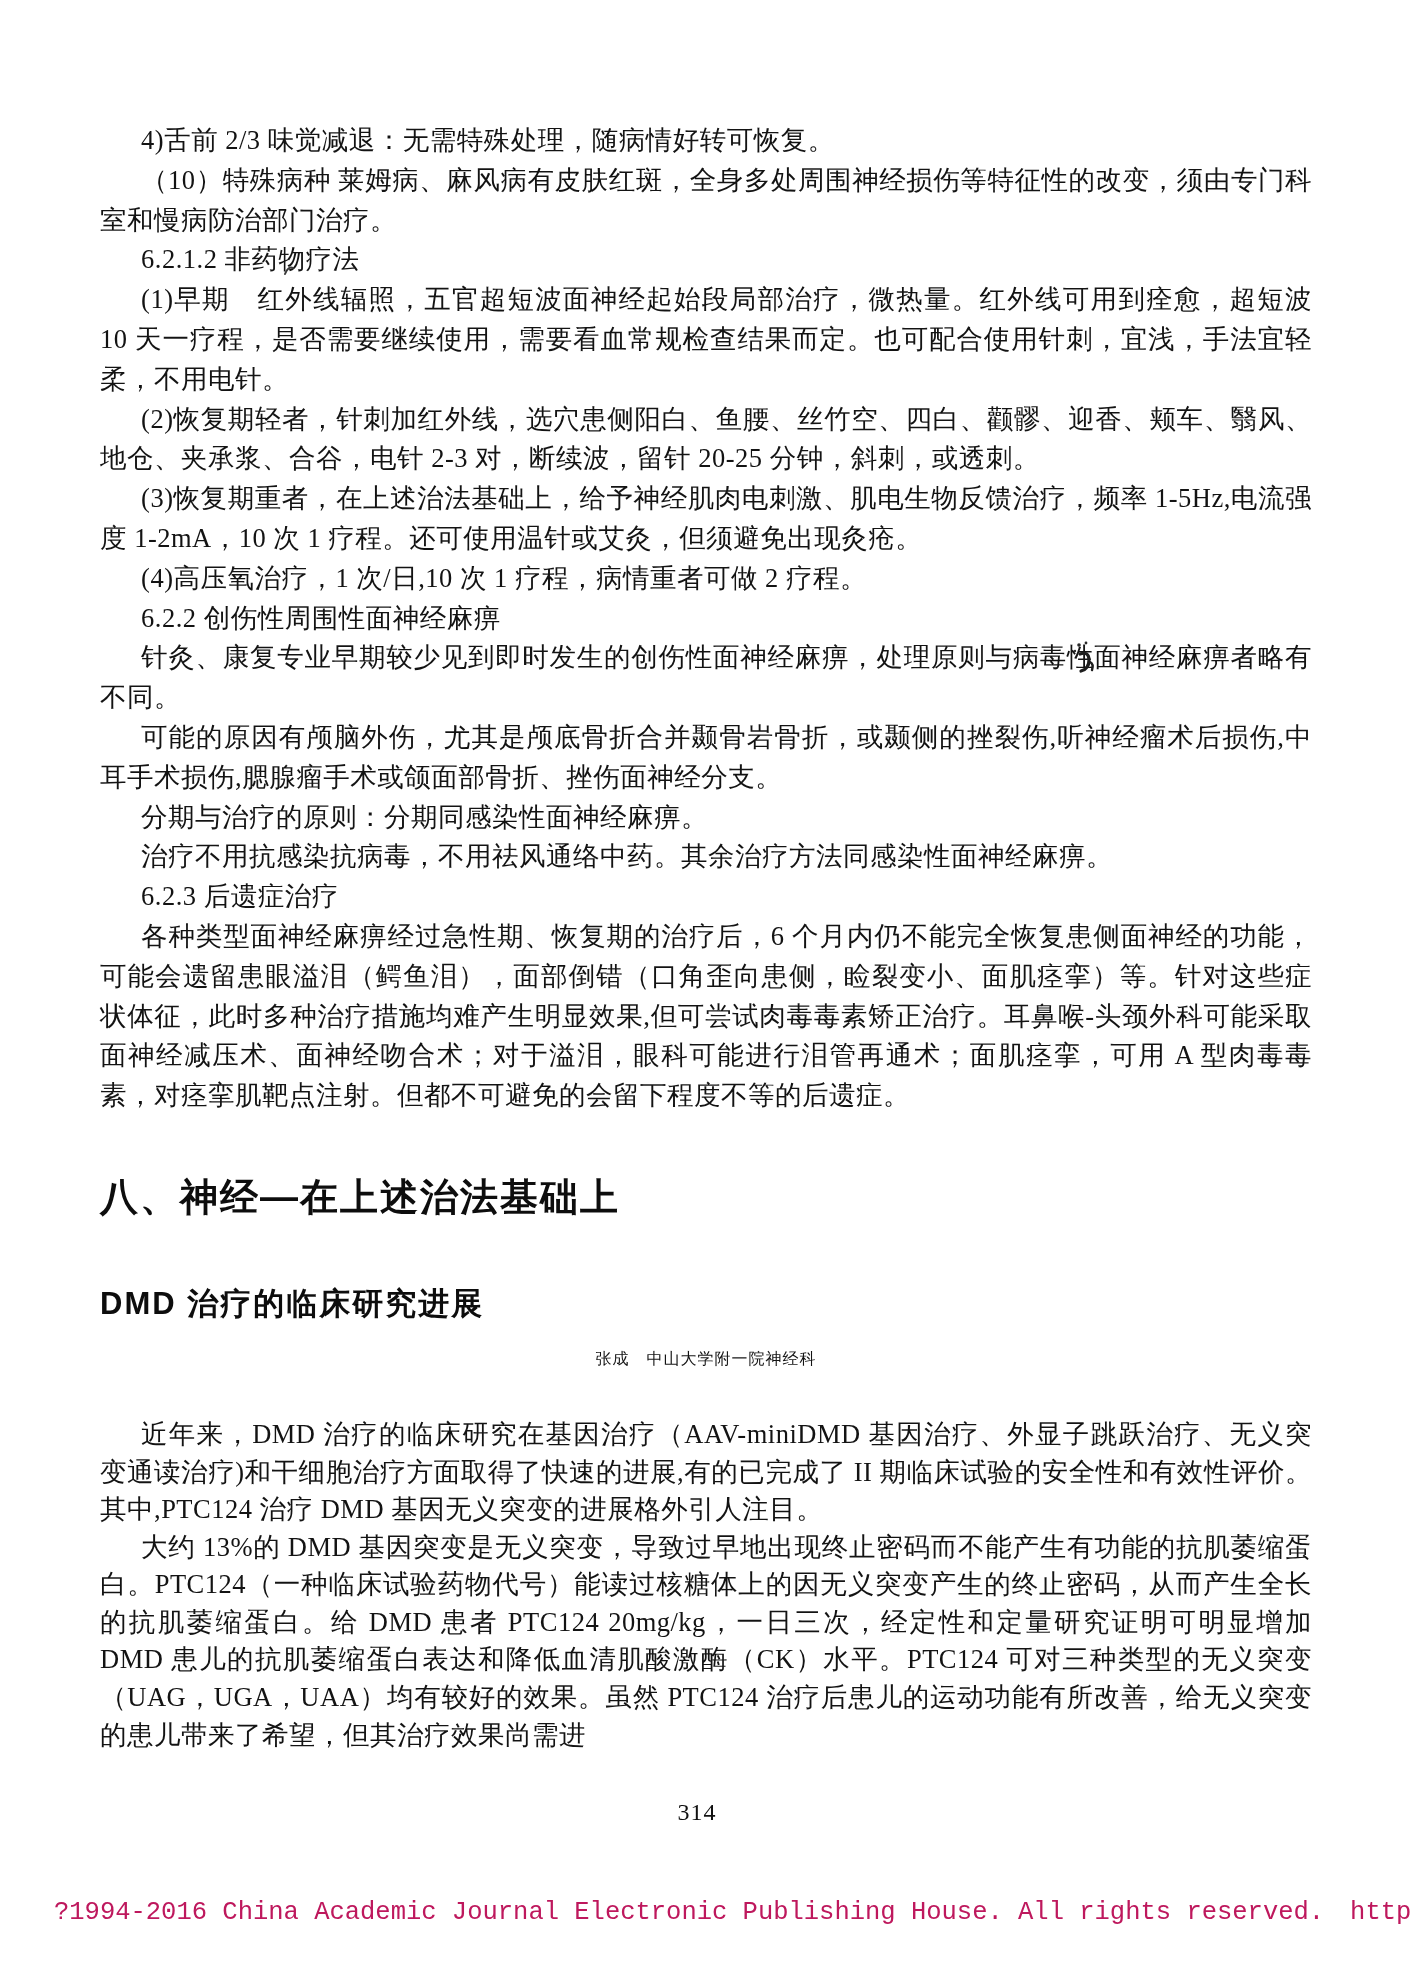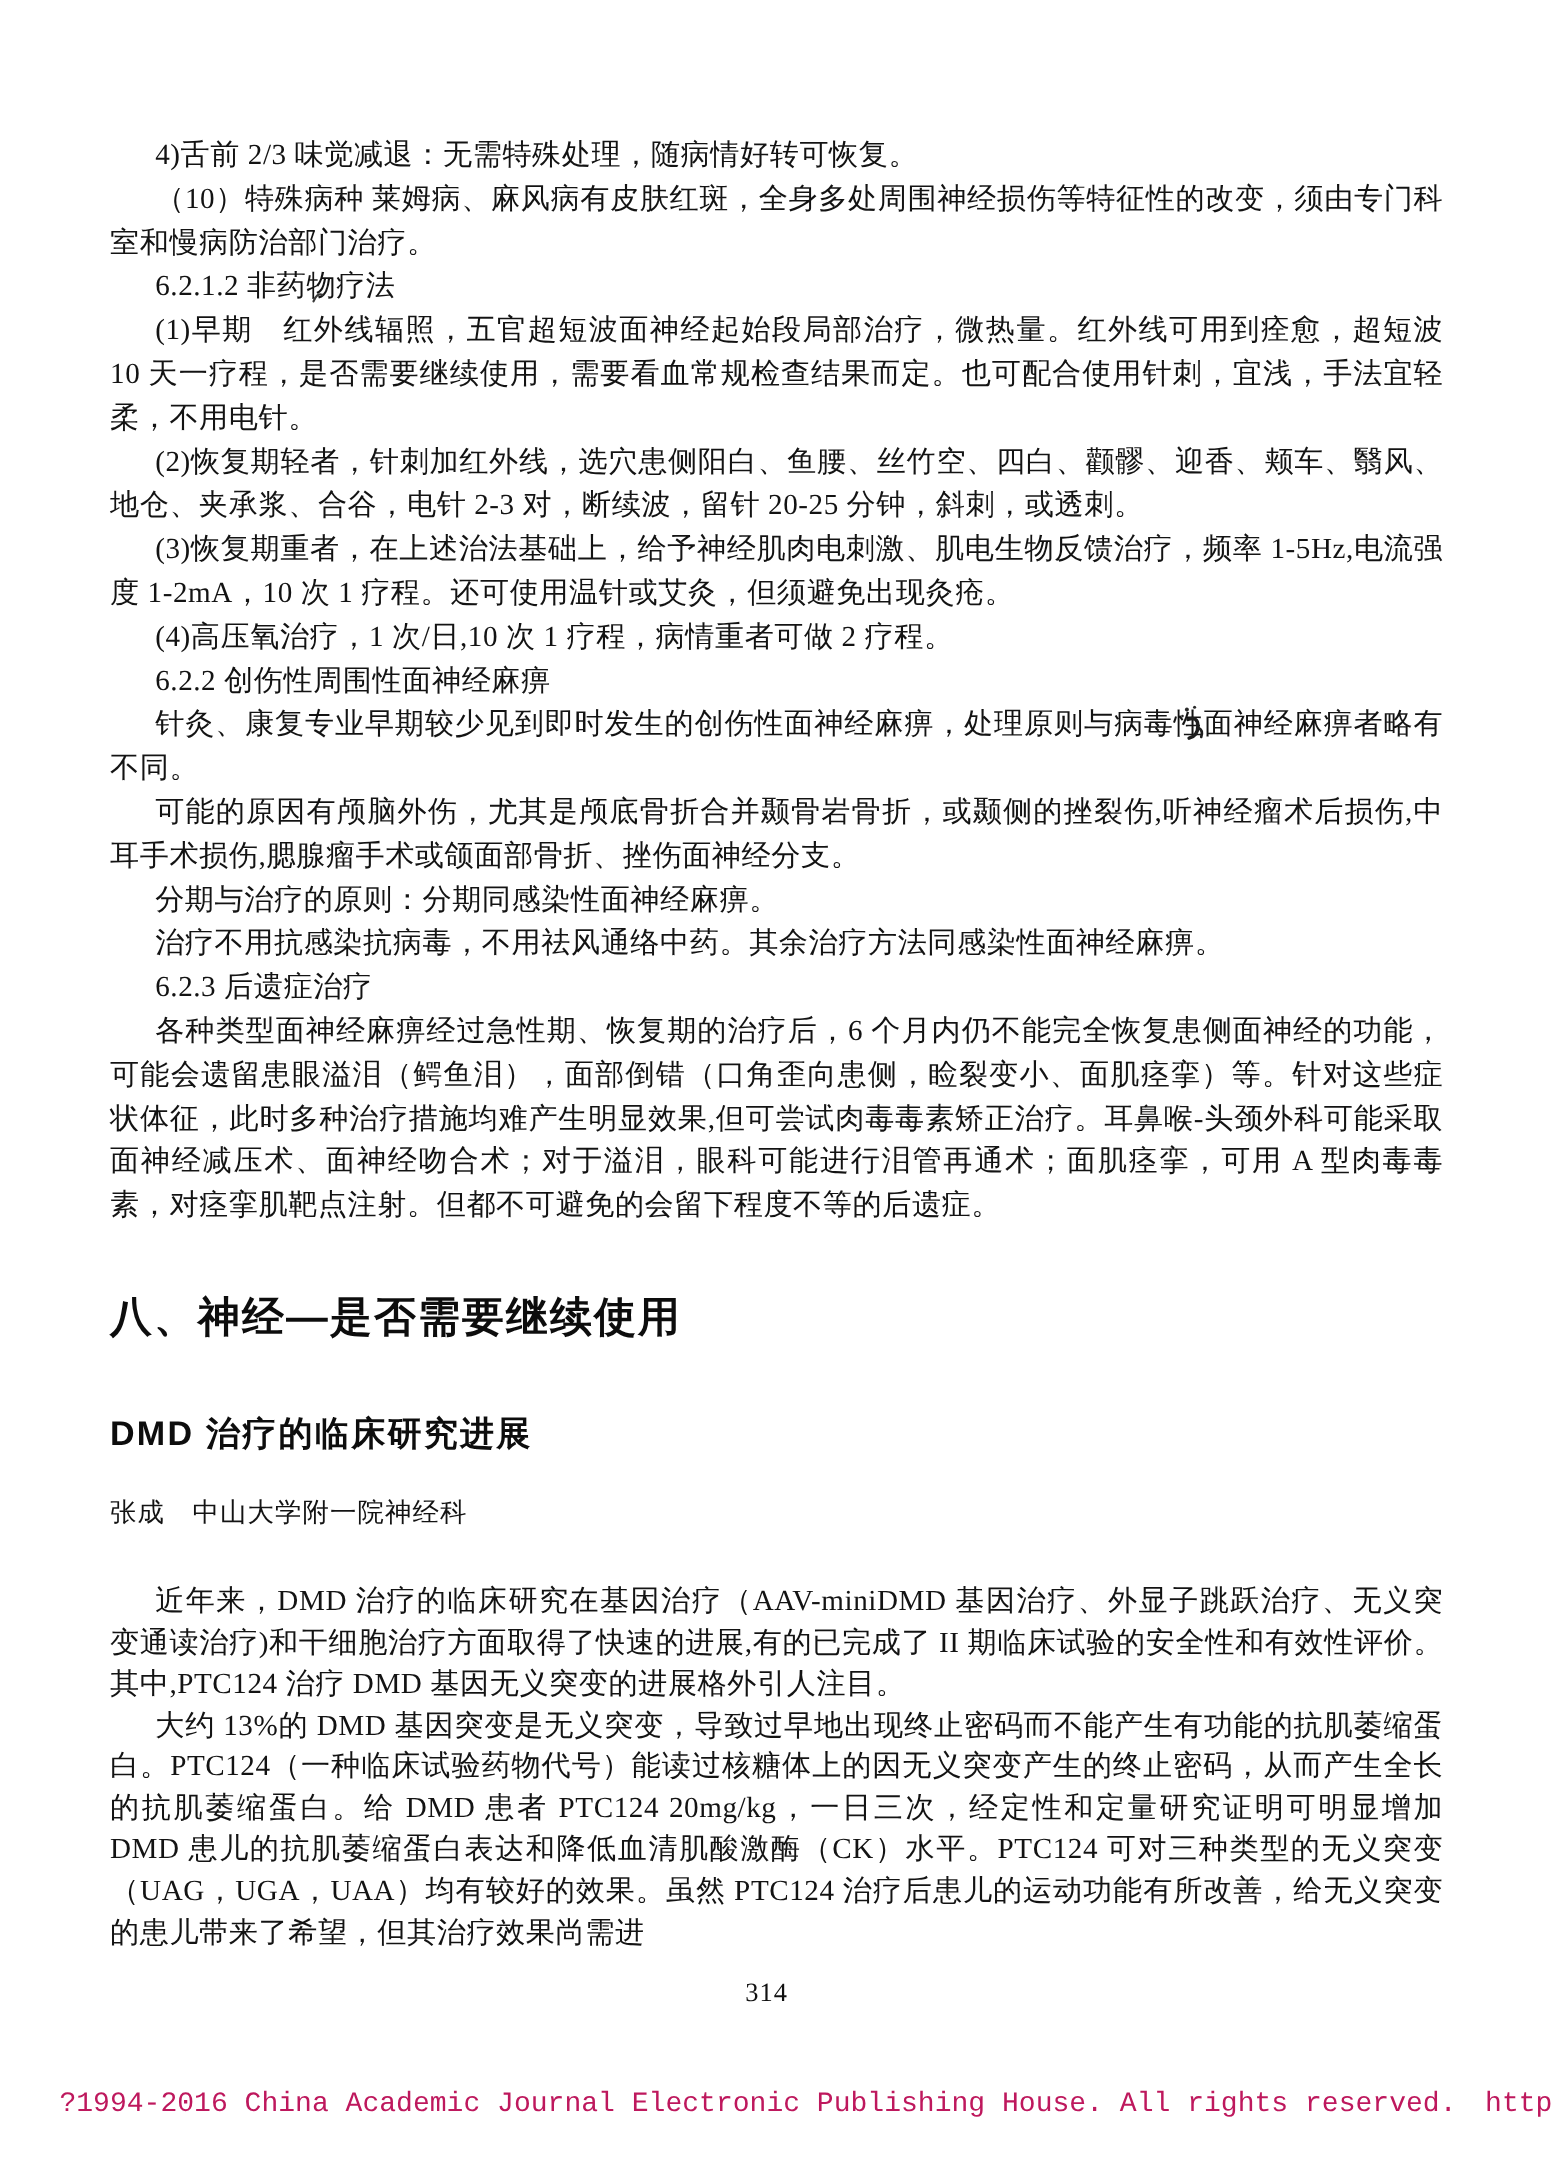--- a/index.html
+++ b/index.html
@@ -41,23 +41,23 @@
   .article-title {
     margin: 60px 0 0 0;
     text-align: left;
     font-family: "Liberation Sans", "DejaVu Sans", sans-serif;
     font-weight: 700;
     font-size: 31px;
     letter-spacing: 2px;
     color: #0d0d0d;
   }
   .article-byline {
-    margin: 34px 0 0 0;
-    text-align: left;
-    font-size: 24px;
+    margin: 24px 0 0 0;
+    text-align: center;
+    font-size: 16px;
     letter-spacing: 1px;
   }
   .sec2 {
     margin-top: 46px;
   }
   .sec2 p.body {
     margin: 0;
     font-size: 26.5px;
     line-height: 37.6px;
     text-align: justify;
@@ -111,21 +111,21 @@
       <p class="body">(4)高压氧治疗，1 次/日,10 次 1 疗程，病情重者可做 2 疗程。</p>
       <p class="body">6.2.2 创伤性周围性面神经麻痹</p>
       <p class="body">针灸、康复专业早期较少见到即时发生的创伤性面神经麻痹，处理原则与病毒性面神经麻痹者略有不同。</p>
       <p class="body">可能的原因有颅脑外伤，尤其是颅底骨折合并颞骨岩骨折，或颞侧的挫裂伤,听神经瘤术后损伤,中耳手术损伤,腮腺瘤手术或颌面部骨折、挫伤面神经分支。</p>
       <p class="body">分期与治疗的原则：分期同感染性面神经麻痹。</p>
       <p class="body">治疗不用抗感染抗病毒，不用祛风通络中药。其余治疗方法同感染性面神经麻痹。</p>
       <p class="body">6.2.3 后遗症治疗</p>
       <p class="body">各种类型面神经麻痹经过急性期、恢复期的治疗后，6 个月内仍不能完全恢复患侧面神经的功能，可能会遗留患眼溢泪（鳄鱼泪），面部倒错（口角歪向患侧，睑裂变小、面肌痉挛）等。针对这些症状体征，此时多种治疗措施均难产生明显效果,但可尝试肉毒毒素矫正治疗。耳鼻喉-头颈外科可能采取面神经减压术、面神经吻合术；对于溢泪，眼科可能进行泪管再通术；面肌痉挛，可用 A 型肉毒毒素，对痉挛肌靶点注射。但都不可避免的会留下程度不等的后遗症。</p>
     </div>
 
-    <h1 class="section-heading">八、神经—是否需要继续使用</h1>
+    <h1 class="section-heading">八、神经—在上述治法基础上</h1>
 
     <h2 class="article-title">DMD 治疗的临床研究进展</h2>
 
     <div class="article-byline">张成　中山大学附一院神经科</div>
 
     <div class="sec2">
       <p class="body">近年来，DMD 治疗的临床研究在基因治疗（AAV-miniDMD 基因治疗、外显子跳跃治疗、无义突变通读治疗)和干细胞治疗方面取得了快速的进展,有的已完成了 II 期临床试验的安全性和有效性评价。其中,PTC124 治疗 DMD 基因无义突变的进展格外引人注目。</p>
       <p class="body">大约 13%的 DMD 基因突变是无义突变，导致过早地出现终止密码而不能产生有功能的抗肌萎缩蛋白。PTC124（一种临床试验药物代号）能读过核糖体上的因无义突变产生的终止密码，从而产生全长的抗肌萎缩蛋白。给 DMD 患者 PTC124 20mg/kg，一日三次，经定性和定量研究证明可明显增加 DMD 患儿的抗肌萎缩蛋白表达和降低血清肌酸激酶（CK）水平。PTC124 可对三种类型的无义突变（UAG，UGA，UAA）均有较好的效果。虽然 PTC124 治疗后患儿的运动功能有所改善，给无义突变的患儿带来了希望，但其治疗效果尚需进</p>
     </div>
 

